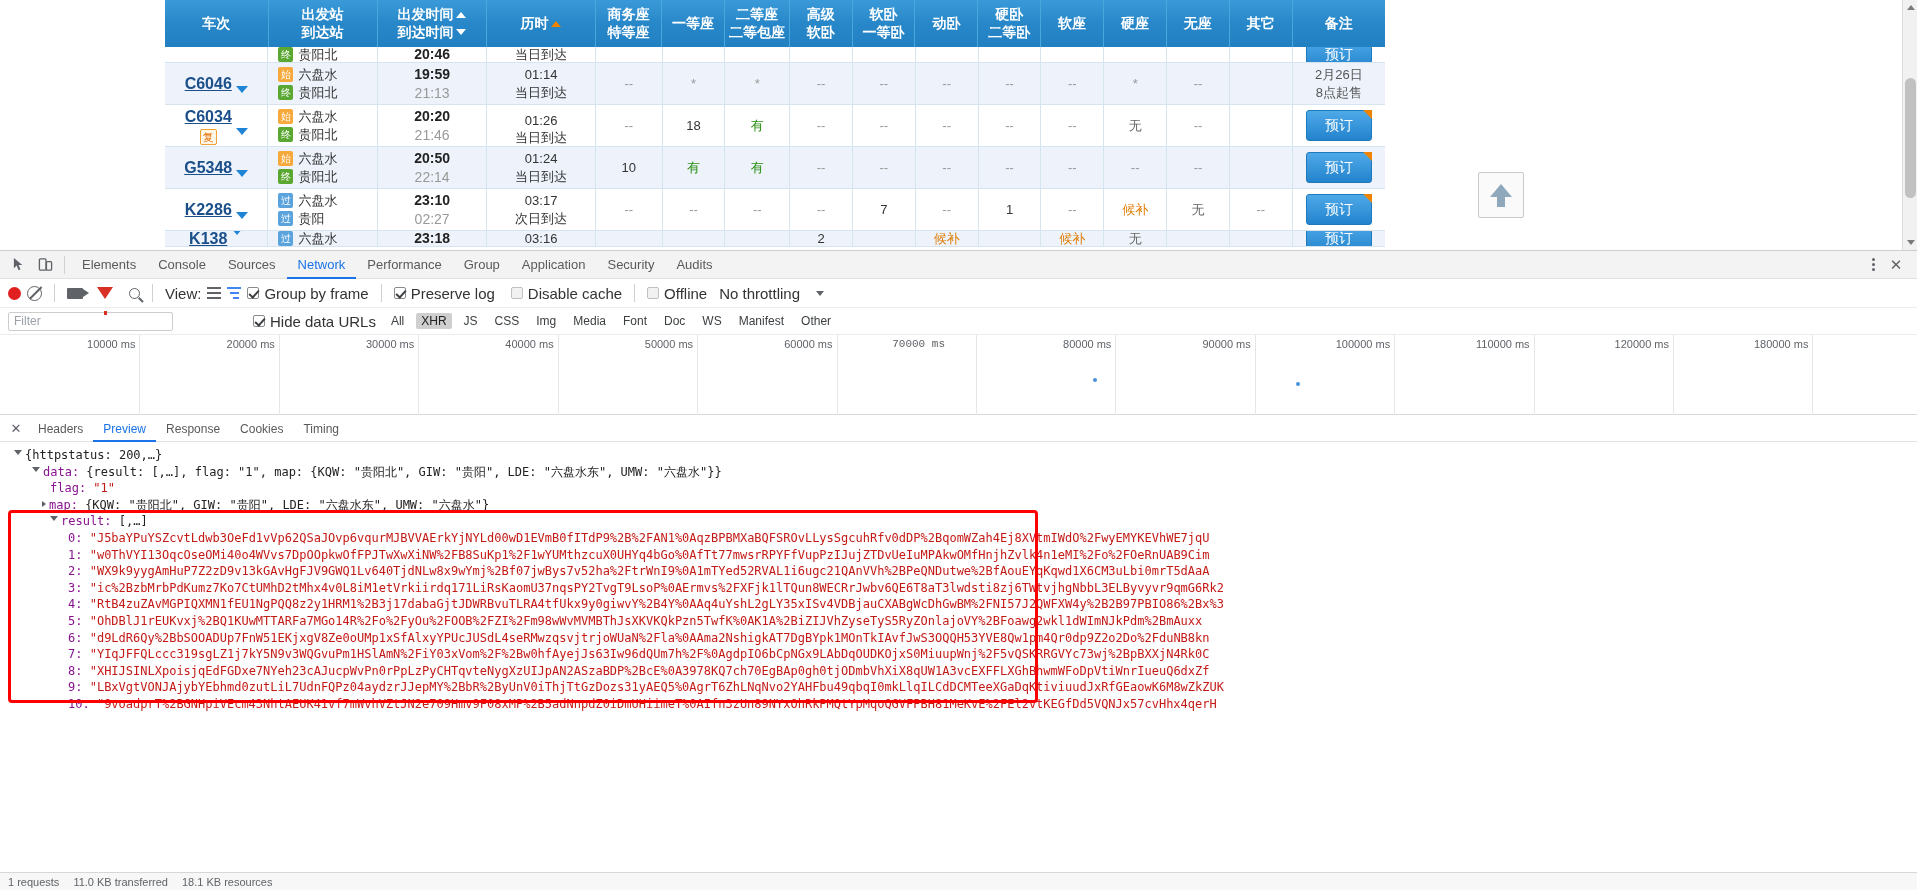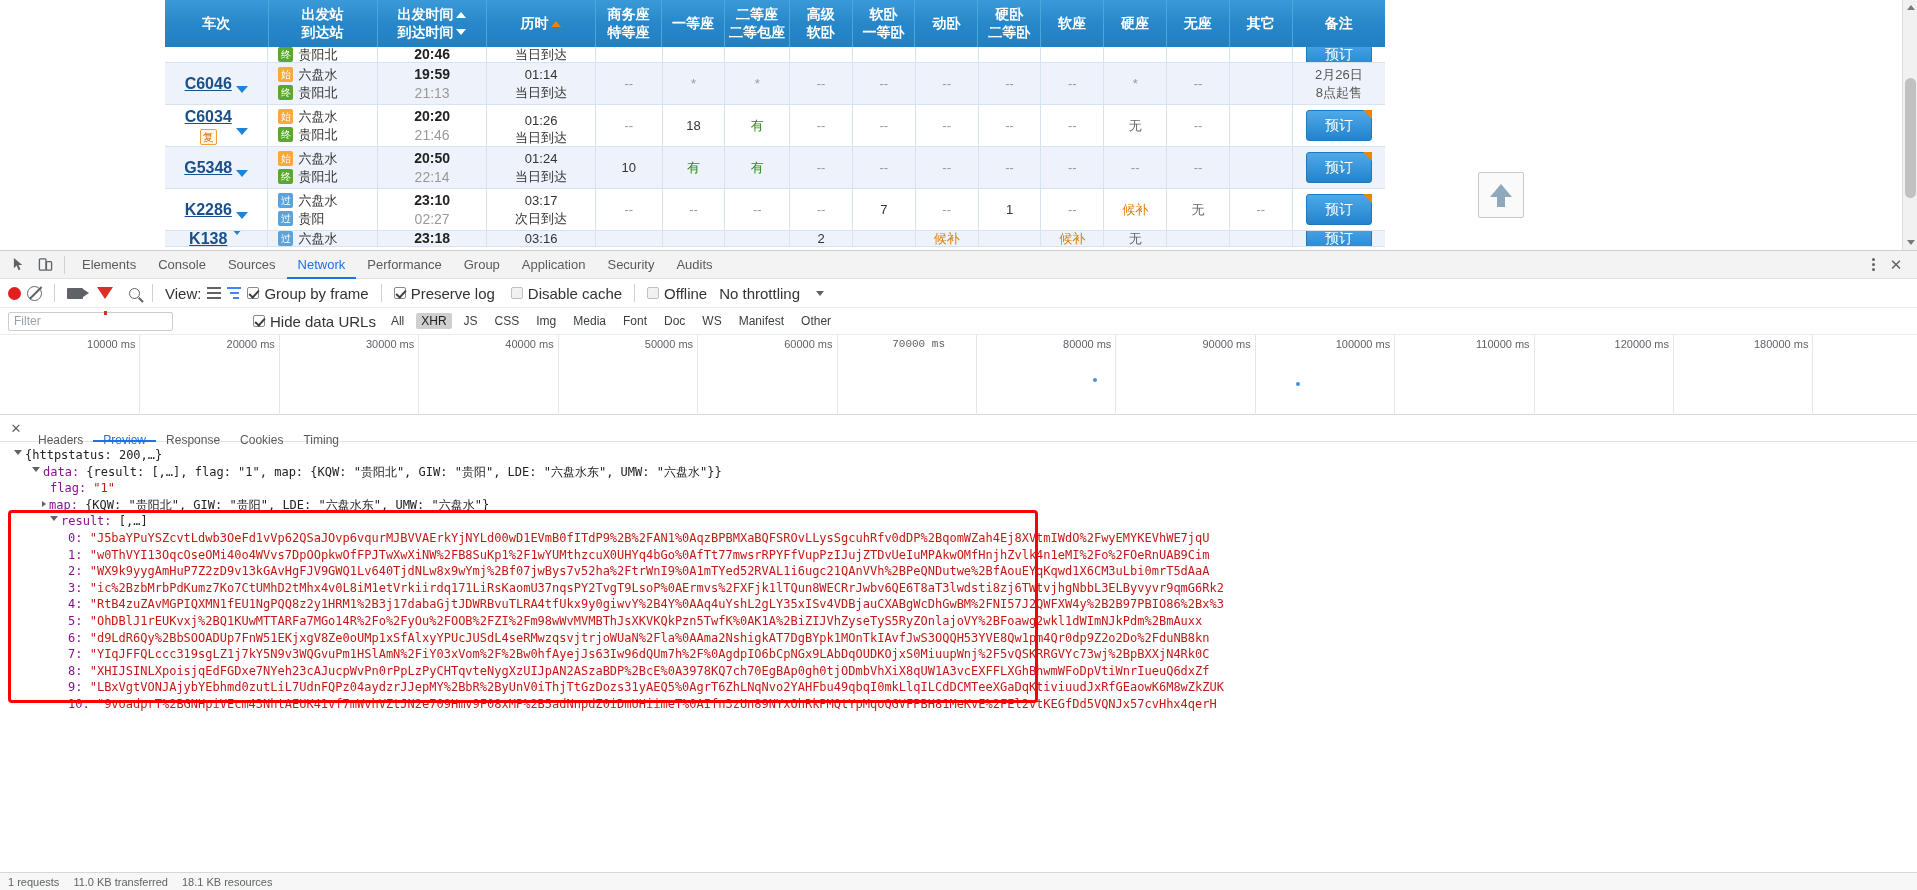--- a/index.html
+++ b/index.html
@@ -154,21 +154,21 @@
   .nw-split{display:flex;height:calc(640px - 28px - 29px - 27px - 81px - 18px);}
   .nw-list{width:437px;border-right:1px solid #d7d7d7;}
   .nw-list-head{height:26px;border-bottom:1px solid #e2e2e2;display:flex;align-items:center;padding:0 8px;font-size:12px;color:#3c4043;}
   .nw-row{height:26px;display:flex;align-items:center;gap:6px;padding:0 8px;font-size:12px;color:#202124;cursor:pointer;}
   .doc-ic{width:11px;height:14px;border:1px solid #9aa0a6;border-radius:1px;background:#fff;flex:none;}
   .nw-row .nm{overflow:hidden;text-overflow:ellipsis;white-space:nowrap;}
 
   .nw-detail{flex:1;display:flex;flex-direction:column;min-width:0;}
   .det-tabbar{height:27px;display:flex;align-items:center;border-bottom:1px solid #e2e2e2;padding:0 6px;gap:2px;}
   .det-x{width:20px;height:20px;display:flex;align-items:center;justify-content:center;font-size:13px;color:#5f6368;cursor:pointer;}
-  .det-tab{padding:12px 10px;height:27px;line-height:27px;font-size:12px;color:#5a5a5a;cursor:pointer;white-space:nowrap;}
+  .det-tab{padding:1px 10px;height:27px;line-height:27px;font-size:12px;color:#5a5a5a;cursor:pointer;white-space:nowrap;}
   .det-tab.active{color:#1a73e8;box-shadow:inset 0 -2px 0 #1a73e8;}
 
   .json-view{flex:1;overflow:hidden;padding:5px 0 0 6px;font-family:"DejaVu Sans Mono","Liberation Mono",monospace;font-size:12px;line-height:16.6px;color:#222;position:relative;}
   .jline{white-space:pre;height:16.6px;}
   .jt{display:inline-block;width:0;height:0;border-left:4.5px solid #5f6368;border-top:3.5px solid transparent;border-bottom:3.5px solid transparent;vertical-align:2px;margin-right:3px;}
   .jt.open{border-left:4px solid transparent;border-right:4px solid transparent;border-top:5px solid #5f6368;vertical-align:1px;}
   .k-prop{color:#881391;}
   .k-str{color:#c41a16;}
   .k-plain{color:#222;}
   .k-idx{color:#881391;}

